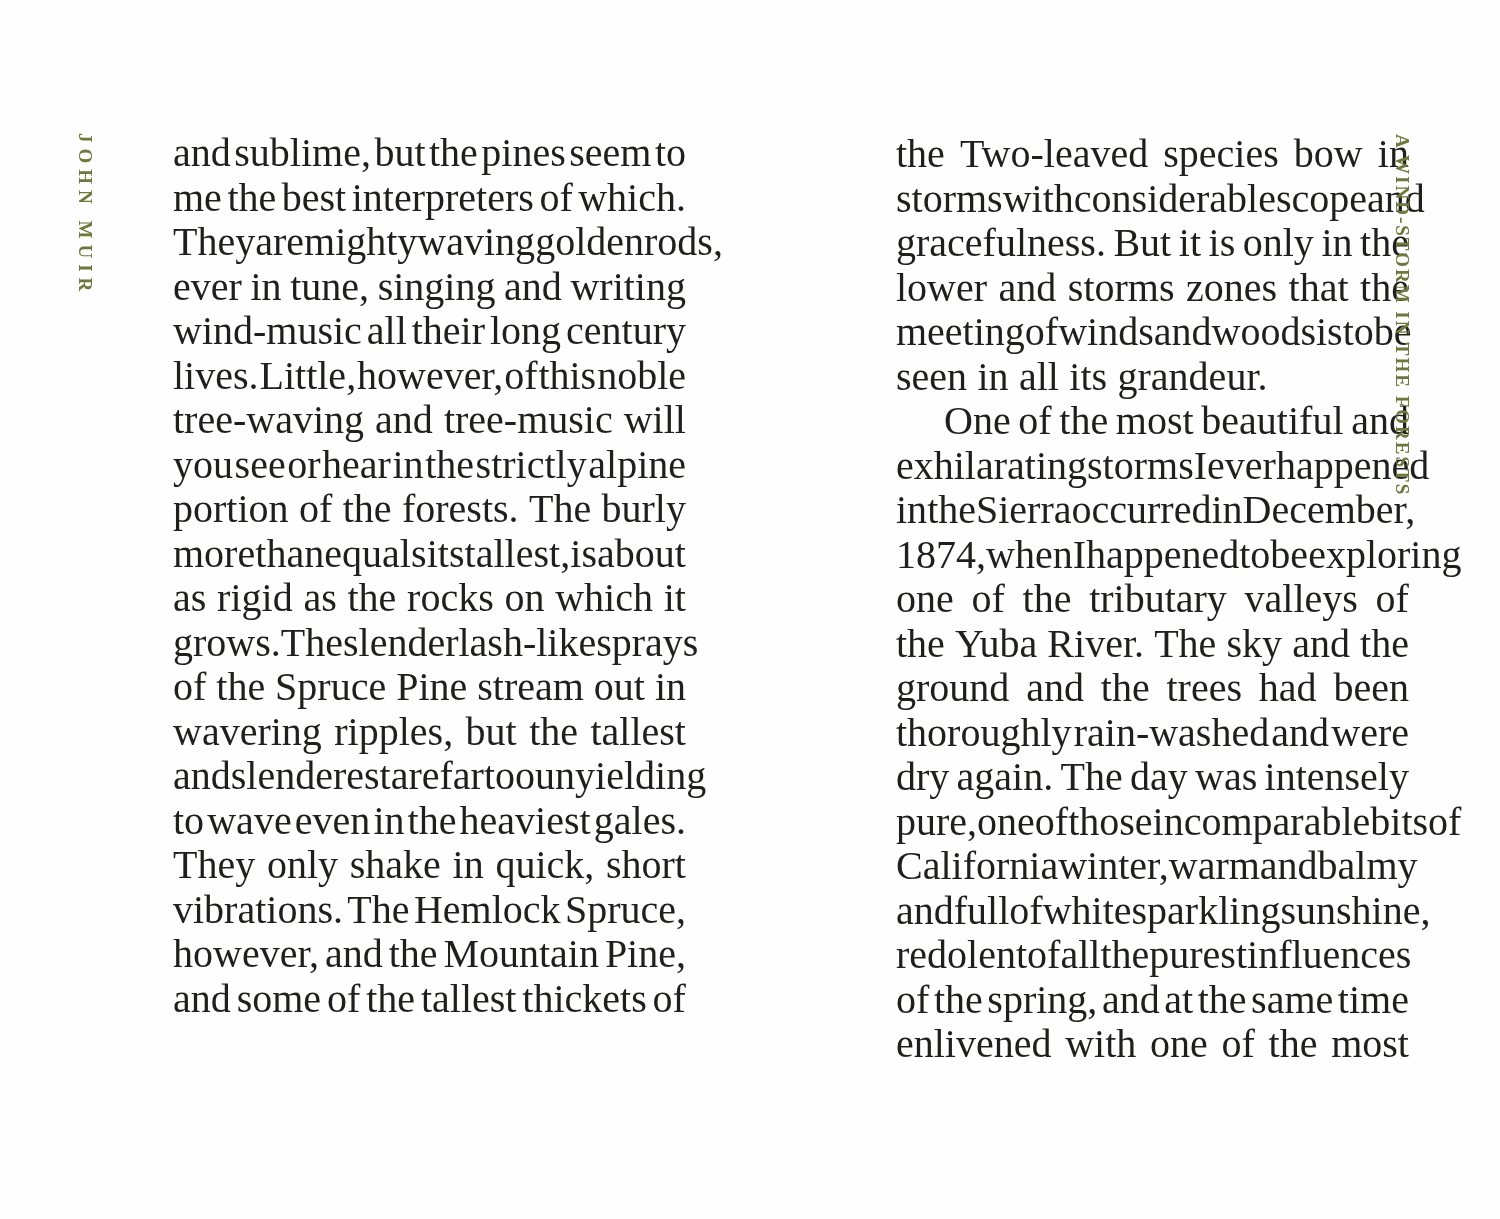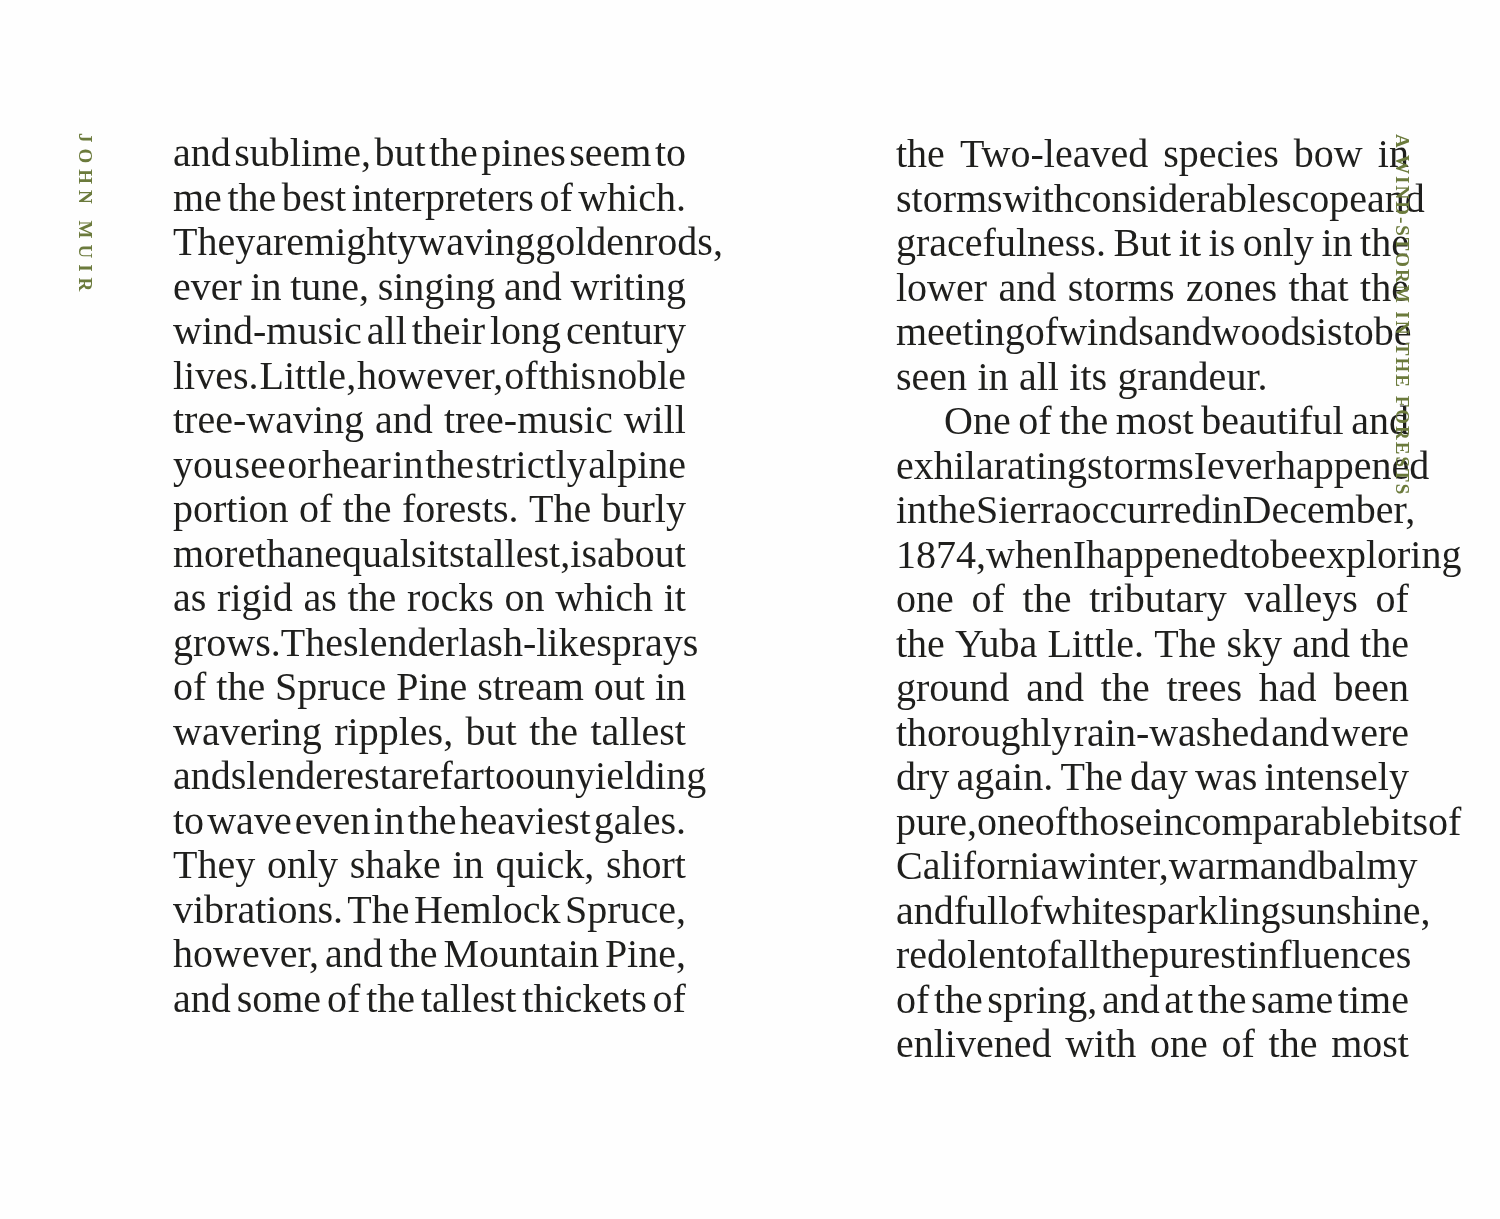--- a/index.html
+++ b/index.html
@@ -319,21 +319,21 @@
         <span>one</span>
         <span>of</span>
         <span>the</span>
         <span>tributary</span>
         <span>valleys</span>
         <span>of</span>
       </div>
     <div class="line">
         <span>the</span>
         <span>Yuba</span>
-        <span>Little.</span>
+        <span>River.</span>
         <span>The</span>
         <span>sky</span>
         <span>and</span>
         <span>the</span>
       </div>
     <div class="line">
         <span>ground</span>
         <span>and</span>
         <span>the</span>
         <span>trees</span>

